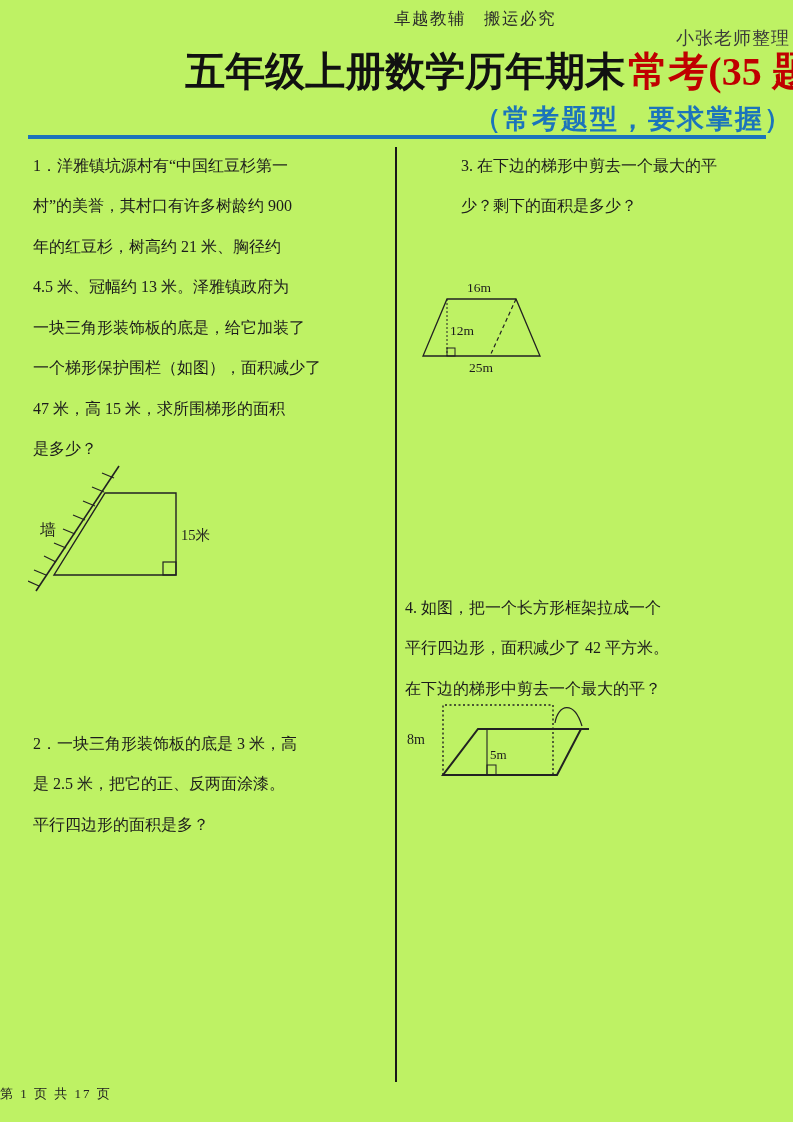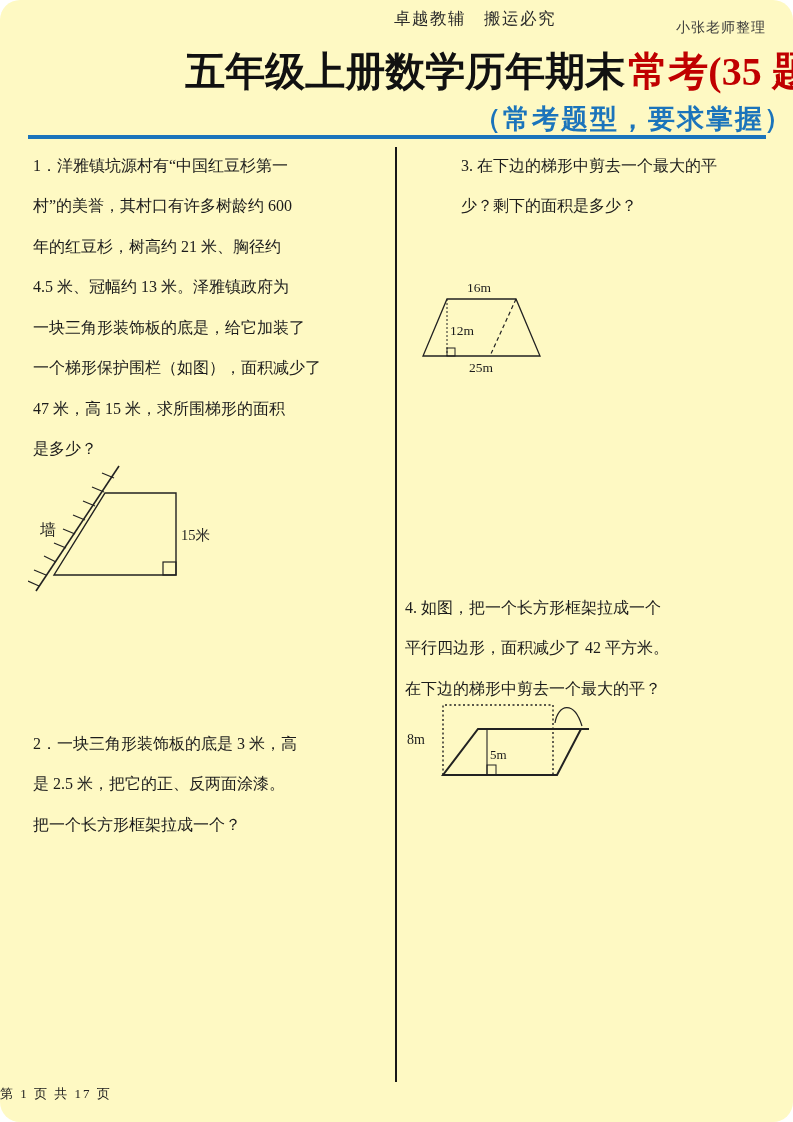--- a/index.html
+++ b/index.html
@@ -1,28 +1,27 @@
 <!DOCTYPE html>
 <html><head>
 <meta charset="utf-8">
 <style>
   html,body { margin:0; padding:0; background:#ffffff; }
   .page {
-    position:relative; width:793px; height:1122px; background:#fef9c3;
+    position:relative; width:793px; height:1122px; background:#bef264;
     font-family:"Liberation Serif","DejaVu Serif",serif; color:#1c1c1c;
     overflow:hidden;
-    border-radius:20px;
   }
   .hdr-center {
     position:absolute; left:394px; top:8px;
     font-size:16.5px; letter-spacing:1.5px; color:#2a2a2a; white-space:pre;
   }
   .hdr-right {
-    position:absolute; left:676px; top:19px;
-    font-size:14px; letter-spacing:1px; color:#3a3a3a;
+    position:absolute; left:676px; top:26px;
+    font-size:18px; letter-spacing:1px; color:#3a3a3a;
   }
   .title {
     position:absolute; left:0; top:44px; width:100%; margin:0;
     text-align:right; font-size:40px; font-weight:bold; white-space:nowrap;padding-left:32px;
   }
   .t-black { color:#111111; }
   .t-red   { color:#c00000; margin-left:3px; }
   .subtitle {
     position:absolute; left:0; top:101px; width:100%;
     text-align:right; font-size:27px; font-weight:bold;
@@ -68,21 +67,21 @@
 
   <h1 class="title"><span class="t-black">五年级上册数学历年期末</span><span class="t-red">常考(35 题)</span></h1>
 
   <div class="subtitle">（常考题型，要求掌握）</div>
 
   <div class="rule"></div>
   <div class="divider"></div>
 
   <div class="block p1">
       <div class="pline">1．洋雅镇坑源村有“中国红豆杉第一</div>
-      <div class="pline">村”的美誉，其村口有许多树龄约 600</div>
+      <div class="pline">村”的美誉，其村口有许多树龄约 900</div>
       <div class="pline">年的红豆杉，树高约 21 米、胸径约</div>
       <div class="pline">4.5 米、冠幅约 13 米。泽雅镇政府为</div>
       <div class="pline">一块三角形装饰板的底是，给它加装了</div>
       <div class="pline">一个梯形保护围栏（如图），面积减少了</div>
       <div class="pline">47 米，高 15 米，求所围梯形的面积</div>
       <div class="pline">是多少？</div>
     </div>
 
   <svg class="fig fig1" viewBox="0 0 210 135">
 
@@ -99,21 +98,21 @@
 
     <polygon points="77,31 148,31 148,113 26,113" stroke-width="1.4"></polygon>
     <rect x="135" y="100" width="13" height="13" stroke-width="1.2"></rect>
     <text x="12" y="73" font-size="16">墙</text>
     <text x="153" y="78" font-size="14.5">15米</text>
   </svg>
 
   <div class="block p2">
       <div class="pline">2．一块三角形装饰板的底是 3 米，高</div>
       <div class="pline">是 2.5 米，把它的正、反两面涂漆。</div>
-      <div class="pline">把一个长方形框架拉成一个？</div>
+      <div class="pline">平行四边形的面积是多？</div>
     </div>
 
   <div class="block p3">
       <div class="pline">3. 在下边的梯形中剪去一个最大的平</div>
       <div class="pline">少？剩下的面积是多少？</div>
     </div>
 
   <svg class="fig fig3" viewBox="0 0 145 102">
     <polygon points="34,23 103,23 127,80 10,80" stroke-width="1.3"></polygon>
     <line x1="34" y1="23" x2="34" y2="80" stroke-width="1" stroke-dasharray="2,2"></line>

